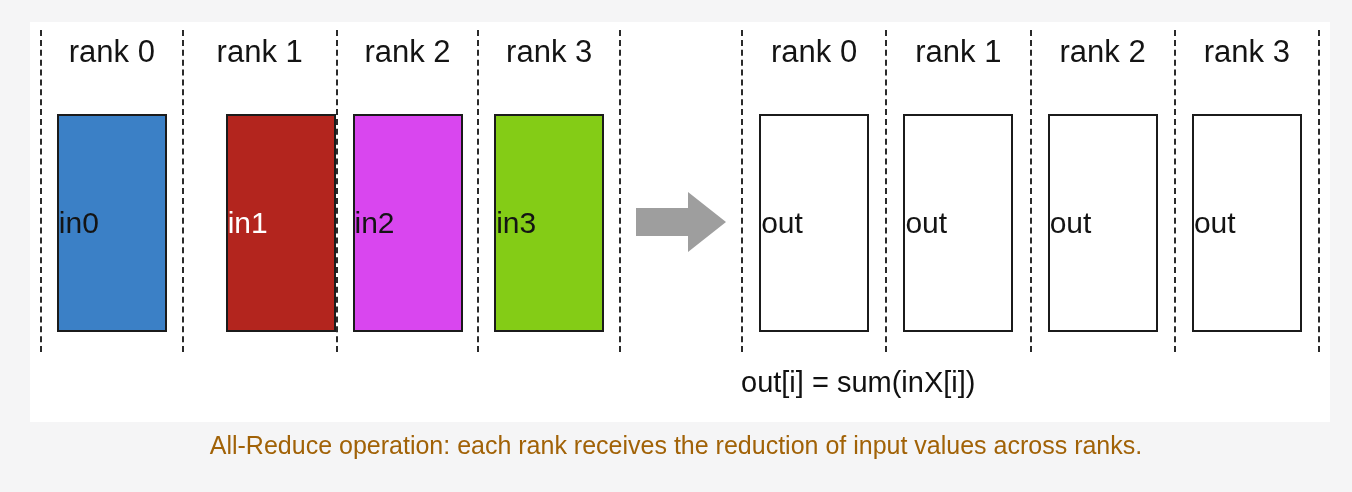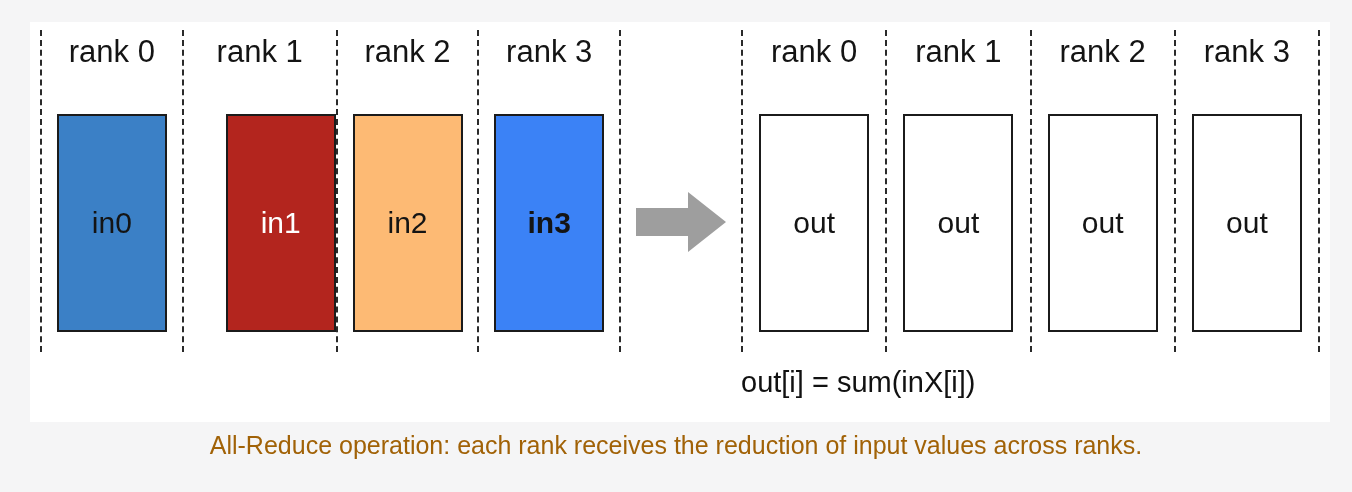--- a/index.html
+++ b/index.html
@@ -48,21 +48,20 @@
     color: #141414;
     white-space: nowrap;
   }
   .data-box {
     margin-top: 44px;
     width: 110px;
     height: 218px;
     border: 2px solid #1b1b1b;
     display: flex;
     align-items: center;
-    justify-content: center;
     background: #ffffff;
   }
   .box-label {
     font-size: 30px;
     color: #141414;
   }
   .arrow-zone {
     width: 120px;
     display: flex;
     align-items: center;
@@ -110,27 +109,27 @@
           </div>
         </div>
         <div class="rank-col">
           <div class="rank-label">rank 1</div>
           <div class="data-box" style="background-color: rgb(179, 37, 30); margin-left: 42px;">
             <span class="box-label" style="color: rgb(255, 255, 255);">in1</span>
           </div>
         </div>
         <div class="rank-col">
           <div class="rank-label">rank 2</div>
-          <div class="data-box" style="background-color: #fdba74;">
+          <div class="data-box" style="background-color: #d946ef;">
             <span class="box-label" style="color: rgb(20, 20, 20);">in2</span>
           </div>
         </div>
         <div class="rank-col">
           <div class="rank-label">rank 3</div>
-          <div class="data-box" style="background-color: #3b82f6; font-weight: bold;">
+          <div class="data-box" style="background-color: #84cc16;">
             <span class="box-label" style="color: rgb(20, 20, 20);">in3</span>
           </div>
         </div>
       </div>
 
       <div class="arrow-zone">
         <span class="arrow-icon" style="color: rgb(158, 158, 158);">
           <svg width="90" height="60" viewBox="0 0 90 60" xmlns="http://www.w3.org/2000/svg">
             <polygon points="0,16 52,16 52,0 90,30 52,60 52,44 0,44" fill="currentColor"></polygon>
           </svg>

